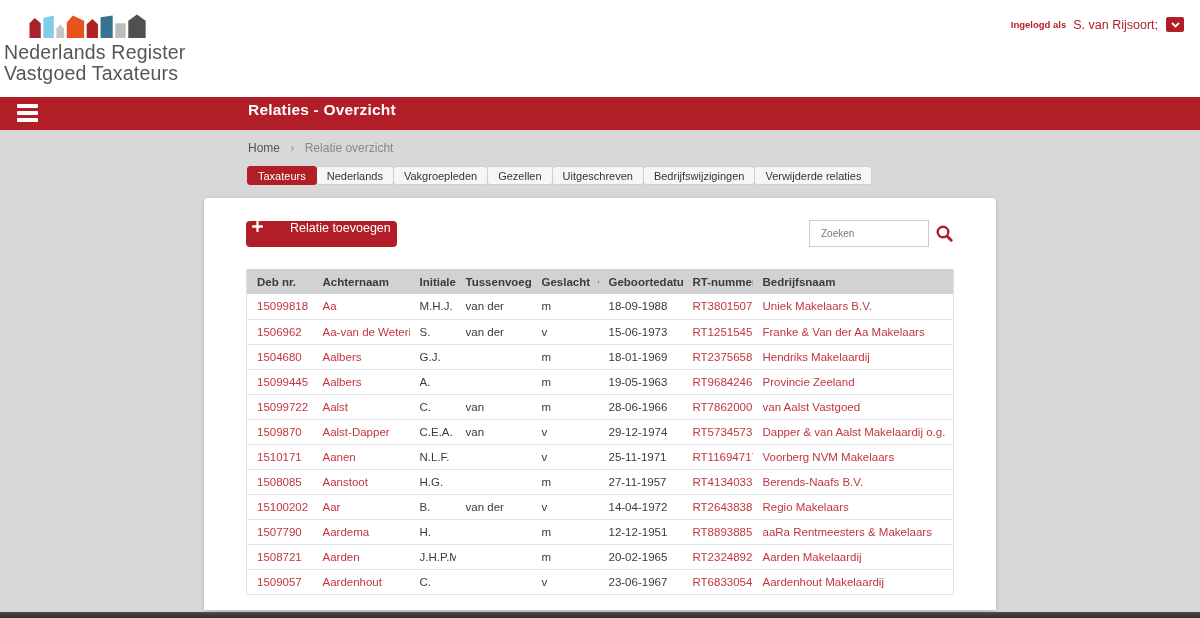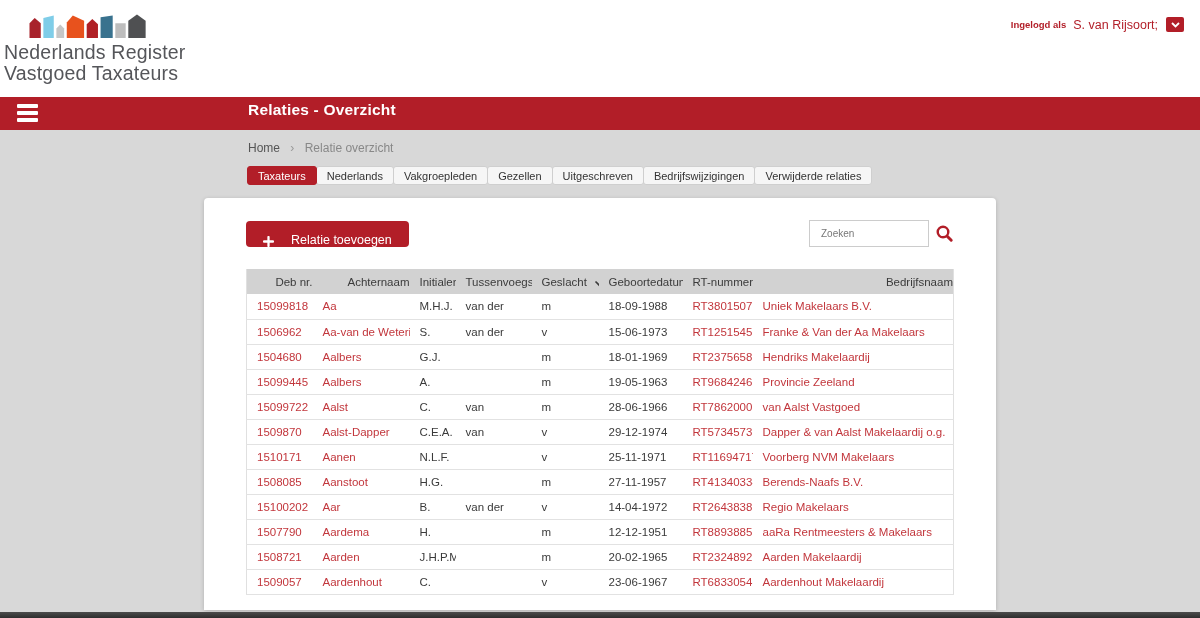--- a/index.html
+++ b/index.html
@@ -39,31 +39,31 @@
   .tabs{margin:11px 0 0 247px;display:flex}
   .tab{height:19px;padding:0 10px;font-size:11px;font-family:inherit;background:#f6f6f6;
     border:1px solid #cfcfcf;border-radius:3px;color:#333;margin-left:-1px;cursor:pointer;white-space:nowrap}
   .tab:first-child{margin-left:0}
   .tab.active{background:var(--red);border-color:var(--red);color:#fff;position:relative;z-index:1}
   
   .panel{width:792px;height:412px;margin:13px 0 0 204px;background:#fff;
     border-radius:4px 4px 0 0;box-shadow:0 1px 4px rgba(0,0,0,.18);
     padding:22px 42px 0;overflow:hidden}
   .toolbar{display:flex;justify-content:space-between;align-items:center;margin-bottom:22px}
-  .add-btn{display:flex;align-items:flex-end;gap:17px;background:var(--red);color:#fff;border:none;
-    border-radius:4px;height:26px;padding:0 17px;font-size:12.5px;font-family:inherit;cursor:pointer}
+  .add-btn{display:flex;align-items:flex-start;gap:27px;background:var(--red);color:#fff;border:none;
+    border-radius:4px;height:26px;padding:0 6px;font-size:12.5px;font-family:inherit;cursor:pointer}
   .search{display:flex;align-items:center}
   .search-input{width:120px;height:27px;border:1px solid #ccc;padding:0 11px;font-size:10px;
     font-family:Liberation Sans, sans-serif;color:#333;outline:none}
   .search-input::placeholder{color:#777}
   .search-btn{background:none;border:none;padding:0;margin-left:6px;cursor:pointer;display:flex}
   
   .grid{width:708px;border-collapse:collapse;table-layout:fixed;font-size:11.5px;
     border-left:1px solid #e0e0e0;border-right:1px solid #e0e0e0}
-  .grid th{background:var(--table-header-bg);color:#3b3b3b;text-align:right;font-weight:400;
+  .grid th{background:var(--table-header-bg);color:#3b3b3b;text-align:left;font-weight:700;
     height:25px;padding:0 0 0 10px;white-space:nowrap;overflow:hidden;cursor:pointer}
   .grid td{height:25px;padding:0 0 0 10px;border-bottom:1px solid #e2e2e2;color:#3a3a3a;
     white-space:nowrap;overflow:hidden;background:#fff}
   .grid td.link{color:var(--link-red);cursor:pointer}
   .c0{width:66px}.c1{width:97px}.c2{width:46px}.c3{width:76px}
   .c4{width:67px}.c5{width:84px}.c6{width:70px}
   .sort-ic{margin-left:7px;vertical-align:-1px}
   
   .bottom-bar{position:absolute;left:0;bottom:0;width:1200px;height:6px;
     background:linear-gradient(#4c4c4c,#2e2e2e)}

